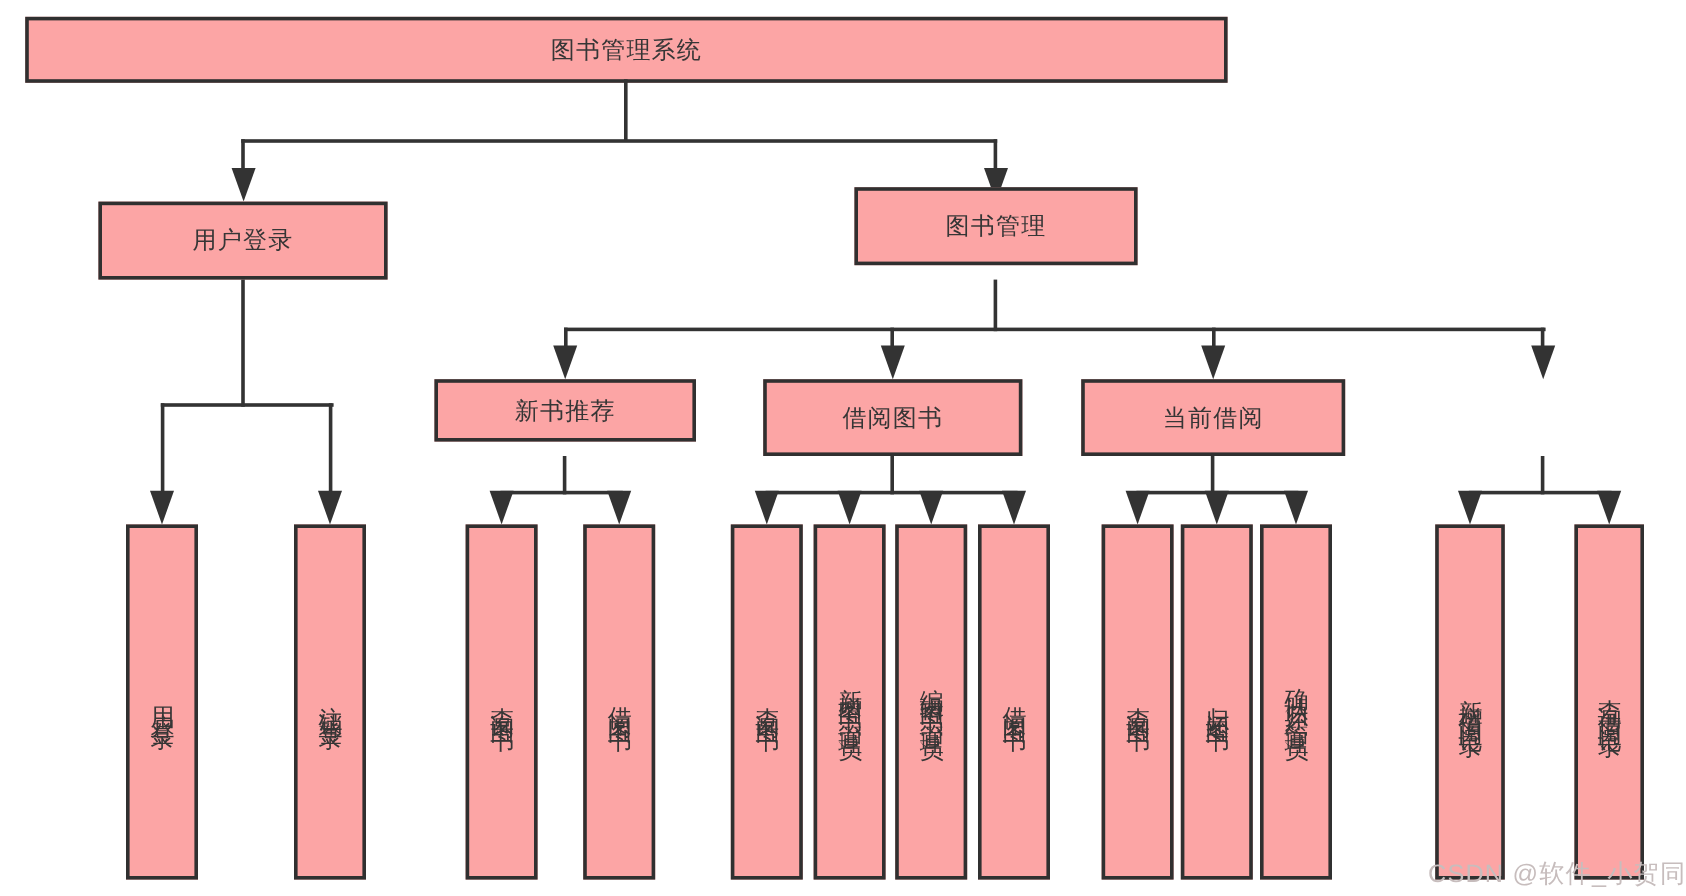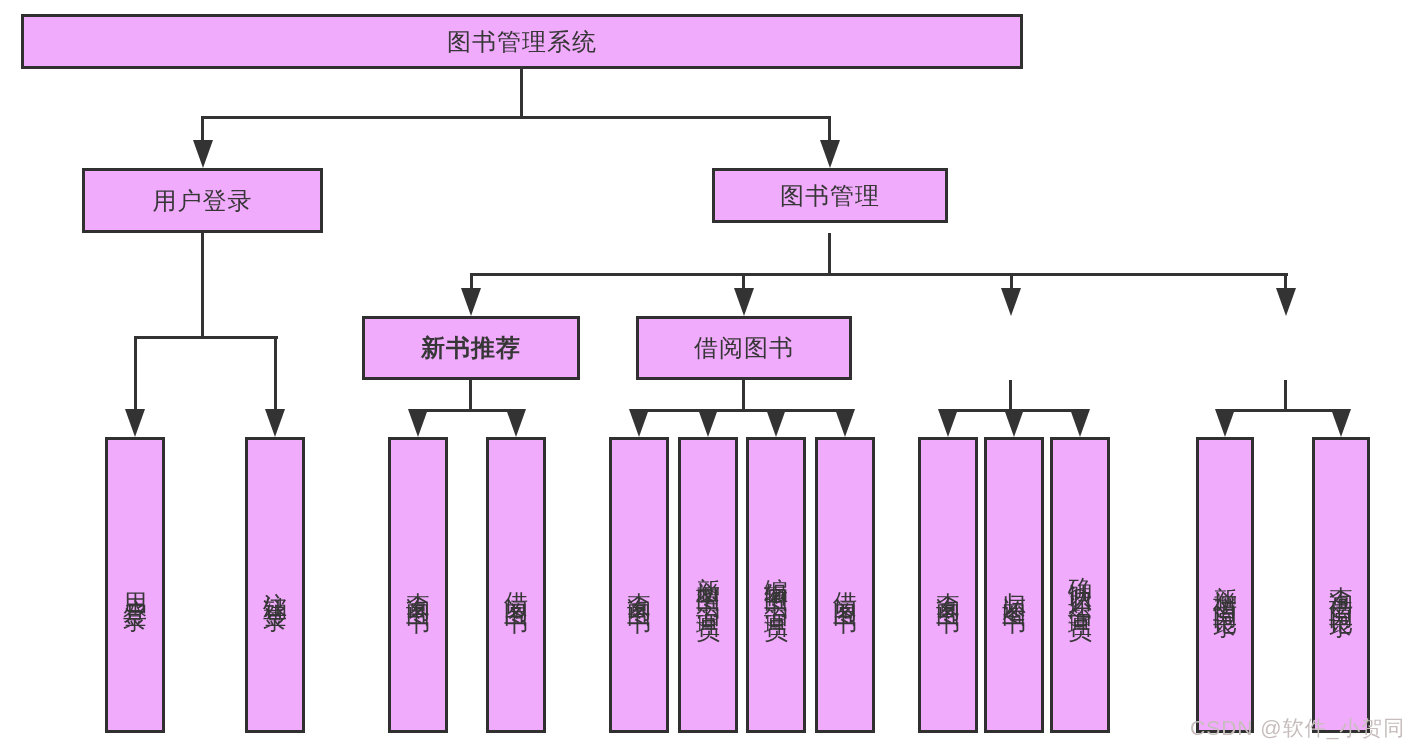--- a/index.html
+++ b/index.html
@@ -12,23 +12,23 @@
   html,body{margin:0;padding:0;background:var(--background);}
   #canvas{
     position:relative;width:1405px;height:747px;overflow:hidden;
     background:var(--background);
     font-family:"Liberation Sans","DejaVu Sans",sans-serif;
     color:var(--text);
   }
   .box{
     position:absolute;box-sizing:border-box;
     border:3px solid var(--box-border);
-    background:#f0abfc;
+    background:#fca5a5;
     display:flex;align-items:center;justify-content:center;
-    font-size:24px;color:var(--text);
+    font-size:20px;color:var(--text);
   }
   .box.h{white-space:nowrap;letter-spacing:1px;}
   .box.v{
     writing-mode:vertical-rl;
     letter-spacing:6px;
     line-height:1;
     text-align:center;
   }
   .hline{position:absolute;height:3px;background:var(--line);}
   .vline{position:absolute;width:3px;background:var(--line);}
@@ -51,42 +51,43 @@
   <div class="box h" style="left:21px;top:14px;width:1002px;height:55px;">图书管理系统</div>
 
   <div class="vline" style="left:520px;top:66px;height:52px;"></div>
   <div class="hline" style="left:201px;top:116px;width:630px;"></div>
   <div class="vline" style="left:201px;top:116px;height:30px;"></div>
   <div class="arrow" style="left:193px;top:140px;"></div>
   <div class="vline" style="left:828px;top:116px;height:30px;"></div>
   <div class="arrow" style="left:820px;top:140px;"></div>
 
   <div class="box h" style="left:82px;top:168px;width:241px;height:65px;">用户登录</div>
-  <div class="box h" style="left:712px;top:168px;width:236px;height:55px;">图书管理</div>
+  <div class="box h" style="left:712px;top:156px;width:236px;height:65px;">图书管理</div>
 
   <div class="vline" style="left:201px;top:233px;height:106px;"></div>
   <div class="hline" style="left:134px;top:336px;width:144px;"></div>
   <div class="vline" style="left:134px;top:336px;height:76px;"></div>
   <div class="arrow" style="left:125px;top:409px;"></div>
   <div class="vline" style="left:274px;top:336px;height:76px;"></div>
   <div class="arrow" style="left:265px;top:409px;"></div>
 
   <div class="vline" style="left:828px;top:233px;height:43px;"></div>
   <div class="hline" style="left:470px;top:273px;width:818px;"></div>
   <div class="vline" style="left:470px;top:273px;height:20px;"></div>
   <div class="arrow" style="left:461px;top:288px;"></div>
   <div class="vline" style="left:742px;top:273px;height:20px;"></div>
   <div class="arrow" style="left:734px;top:288px;"></div>
   <div class="vline" style="left:1010px;top:273px;height:20px;"></div>
   <div class="arrow" style="left:1001px;top:288px;"></div>
   <div class="vline" style="left:1284px;top:273px;height:20px;"></div>
   <div class="arrow" style="left:1276px;top:288px;"></div>
 
-  <div class="box h" style="left:362px;top:316px;width:218px;height:64px;font-weight:bold;">新书推荐</div>
+  <div class="box h" style="left:362px;top:316px;width:218px;height:52px;">新书推荐</div>
   <div class="box h" style="left:636px;top:316px;width:216px;height:64px;">借阅图书</div>
+  <div class="box h" style="left:901px;top:316px;width:220px;height:64px;">当前借阅</div>
 
   <div class="vline" style="left:469px;top:380px;height:32px;"></div>
   <div class="hline" style="left:417px;top:409px;width:102px;"></div>
   <div class="arrow" style="left:408px;top:409px;"></div>
   <div class="arrow" style="left:506px;top:409px;"></div>
 
   <div class="vline" style="left:742px;top:380px;height:32px;"></div>
   <div class="hline" style="left:638px;top:409px;width:210px;"></div>
   <div class="arrow" style="left:629px;top:409px;"></div>
   <div class="arrow" style="left:698px;top:409px;"></div>

